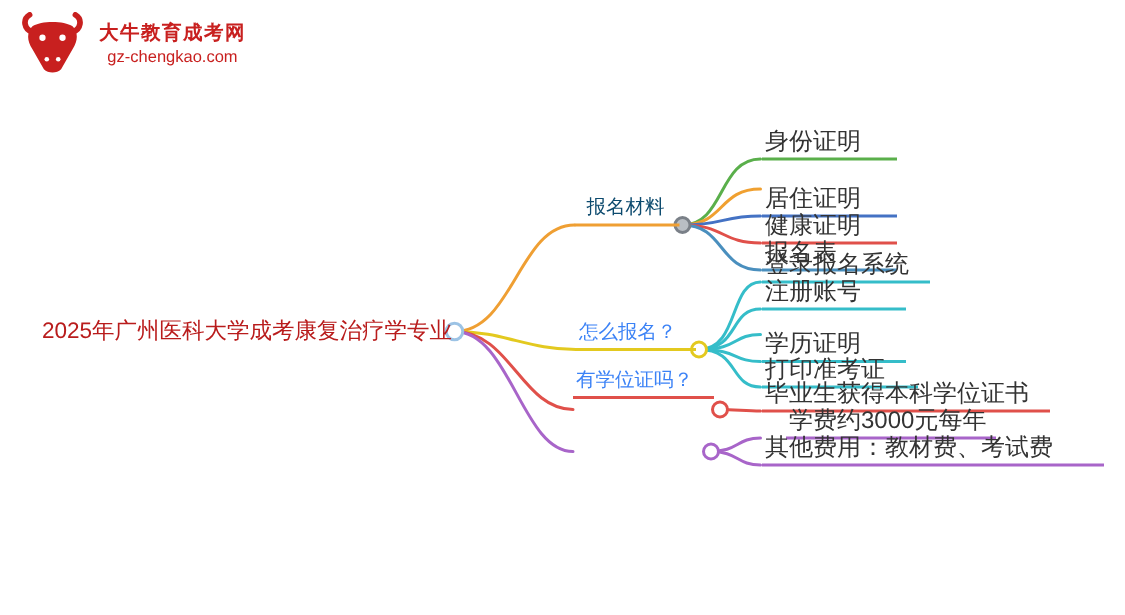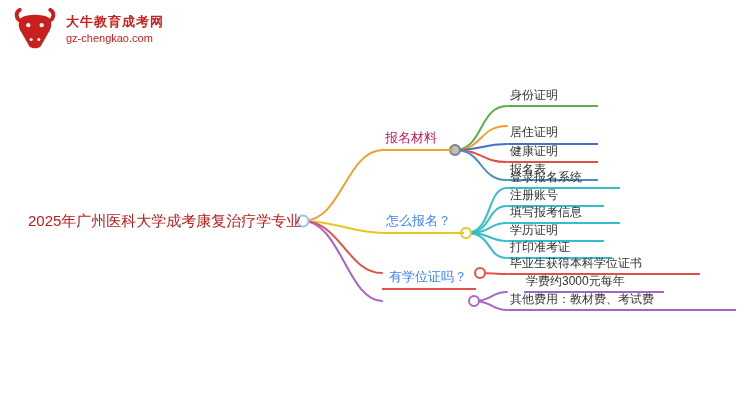--- a/index.html
+++ b/index.html
@@ -3,26 +3,26 @@
 <meta charset="utf-8">
 <style>
   html,body{margin:0;padding:0;background:#fff;}
   .canvas{
     position:relative;width:750px;height:410px;background:#ffffff;overflow:hidden;
     font-family:"Liberation Sans","DejaVu Sans",sans-serif;
   }
   .svg-layer{position:absolute;left:0;top:0;z-index:1;}
   .logo{position:absolute;left:12px;top:8px;display:flex;align-items:center;gap:8px;z-index:3;}
   .logo-title{font-size:13px;font-weight:bold;color:#c8201f;letter-spacing:1px;line-height:1.2;}
-  .logo-sub{font-size:11px;color:#c8201f;margin-top:2px;}
+  .logo-sub{font-size:11px;color:#c8201f;text-align:center;margin-top:2px;}
   .node{position:absolute;z-index:2;white-space:nowrap;box-sizing:border-box;}
   .root{font-size:15px;color:#b91c1c;line-height:17px;}
   .branch{font-size:13px;line-height:15px;color:#3b82f6;padding:0 4px 4px 2px;border-bottom:2px solid #999;}
-  .branch-materials-label{color:#be185d;}
-  .leaf{font-size:12px;line-height:14px;color:#333;padding:0 6px 3px 2px;border-bottom:2px solid #999;}
+  .branch-materials-label{color:#0c4a6e;text-align:center;}
+  .leaf{font-size:16px;line-height:14px;color:#333;padding:0 6px 3px 2px;border-bottom:2px solid #999;}
 </style>
 </head>
 <body>
 
 <div class="canvas">
 
   <svg class="svg-layer" width="750" height="410" viewBox="0 0 750 410">
     <g fill="none" stroke-width="2" stroke-linecap="round">
 
       <path d="M303,221 C342,221 346,150 383,150" stroke="#ef9f33"></path>
@@ -76,23 +76,22 @@
 
   <div class="node branch branch-materials-label" style="left:383px;top:130px;width:70px;border-color:#ef9f33;">报名材料</div>
   <div class="node leaf" style="left:508px;top:88px;width:90px;border-color:#5aaf4b;">身份证明</div>
   <div class="node leaf" style="left:508px;top:126px;width:90px;border-color:#4472c4;font-family:Liberation Mono, monospace;">居住证明</div>
   <div class="node leaf" style="left:508px;top:144px;width:90px;border-color:#e0504a;">健康证明</div>
   <div class="node leaf" style="left:508px;top:162px;width:90px;border-color:#4a8fbe;">报名表</div>
 
   <div class="node branch" style="left:384px;top:213px;width:80px;border-color:#e3c91f;">怎么报名？</div>
   <div class="node leaf" style="left:508px;top:170px;width:112px;border-color:#35bdc9;">登录报名系统</div>
   <div class="node leaf" style="left:508px;top:188px;width:96px;border-color:#35bdc9;">注册账号</div>
-  <div class="node leaf" style="left:508px;top:205px;width:112px;border-color:#35bdc9;">填写报考信息</div>
   <div class="node leaf" style="left:508px;top:223px;width:96px;border-color:#35bdc9;">学历证明</div>
   <div class="node leaf" style="left:508px;top:240px;width:104px;border-color:#35bdc9;">打印准考证</div>
 
-  <div class="node branch" style="left:382px;top:269px;width:94px;border-color:#e0504a;text-align:center;">有学位证吗？</div>
+  <div class="node branch" style="left:382px;top:245px;width:94px;border-color:#e0504a;">有学位证吗？</div>
   <div class="node leaf" style="left:508px;top:256px;width:192px;border-color:#e0504a;">毕业生获得本科学位证书</div>
 
   <div class="node leaf" style="left:508px;top:274px;width:140px;border-color:#a865c9;margin-left:16px;">学费约3000元每年</div>
   <div class="node leaf" style="left:508px;top:292px;width:228px;border-color:#a865c9;">其他费用：教材费、考试费</div>
 
 </div>
 
 </body></html>

